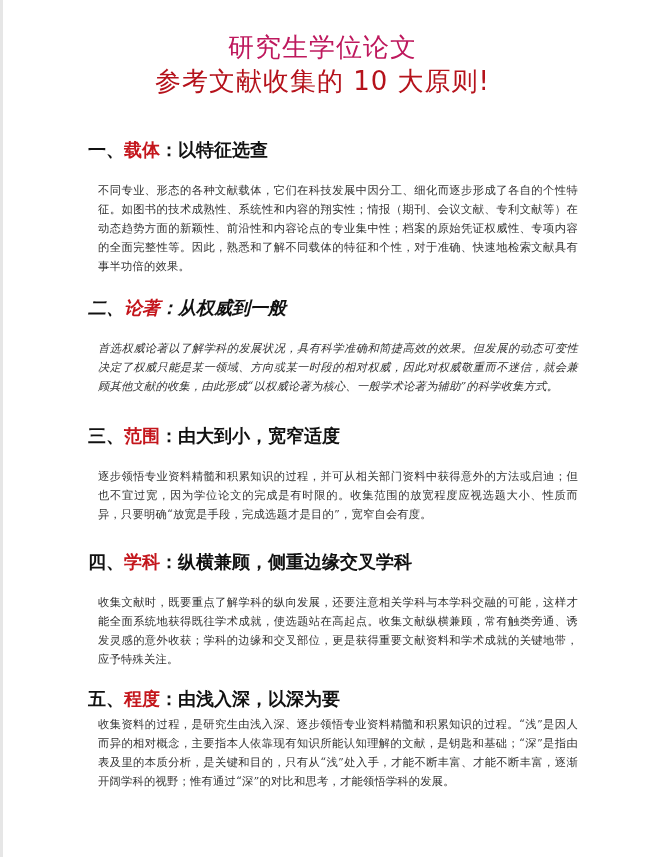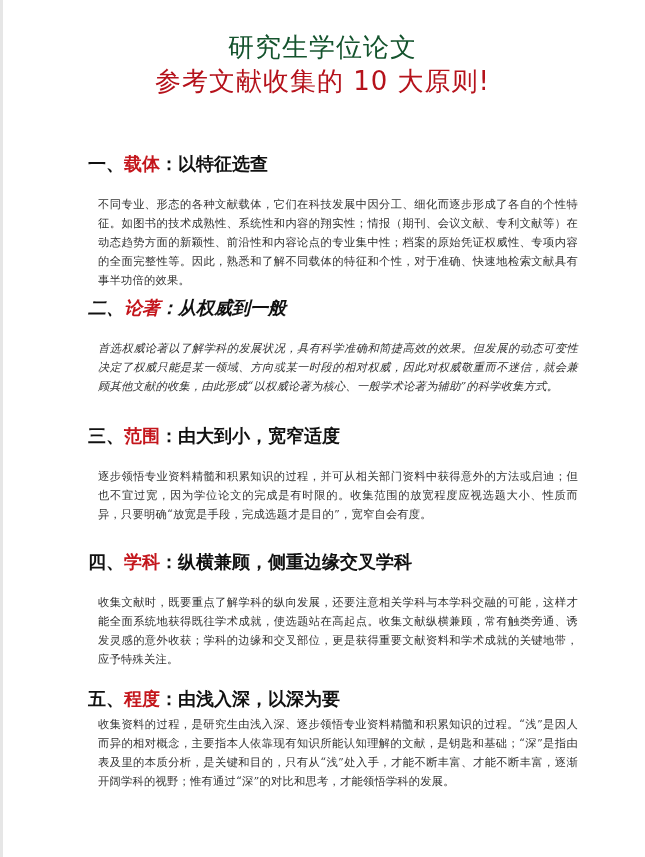--- a/index.html
+++ b/index.html
@@ -4,21 +4,21 @@
   <style>
     html, body { margin: 0; padding: 0; }
     body {
       width: 645px; height: 857px; background: #ffffff; overflow: hidden;
       font-family: "DejaVu Serif", "Liberation Serif", serif; color: #222;
       position: relative;
     }
     .left-edge { position: absolute; left: 0; top: 0; width: 3px; height: 857px; background: #e6e6e6; }
     .title1 {
       position: absolute; top: 30px; left: 0; width: 645px; text-align: center;
-      font-size: 26px; color: #14532d; font-family: "DejaVu Sans", sans-serif; letter-spacing: 1px;
+      font-size: 26px; color: #be185d; font-family: "DejaVu Sans", sans-serif; letter-spacing: 1px;
     }
     .title2 {
       position: absolute; top: 64px; left: 0; width: 645px; text-align: center;
       font-size: 26px; color: #b5121b; font-family: "DejaVu Sans", sans-serif; letter-spacing: 1px;
     }
     .section { position: absolute; left: 88px; width: 500px; }
     .heading {
       font-size: 18px; font-family: "DejaVu Sans", sans-serif; color: #111; margin: 0;
       white-space: nowrap; line-height: 24px;
     }
@@ -29,21 +29,21 @@
     }
   </style>
 </head>
 <body>
 
 <div class="left-edge"></div>
 
 <div class="title1">研究生学位论文</div>
 <div class="title2">参考文献收集的 10 大原则!</div>
 
-<div class="section" style="top:152px;">
+<div class="section" style="top:138px;">
   <h2 class="heading"><span>一、</span><span class="kw">载体</span><span>：</span><span>以特征选查</span></h2>
   <p class="para" style="margin-top:19px;">不同专业、形态的各种文献载体，它们在科技发展中因分工、细化而逐步形成了各自的个性特征。如图书的技术成熟性、系统性和内容的翔实性；情报（期刊、会议文献、专利文献等）在动态趋势方面的新颖性、前沿性和内容论点的专业集中性；档案的原始凭证权威性、专项内容的全面完整性等。因此，熟悉和了解不同载体的特征和个性，对于准确、快速地检索文献具有事半功倍的效果。</p>
 </div>
 
 <div class="section" style="top:296px;font-style:italic;">
   <h2 class="heading"><span>二、</span><span class="kw">论著</span><span>：</span><span>从权威到一般</span></h2>
   <p class="para" style="margin-top:19px;">首选权威论著以了解学科的发展状况，具有科学准确和简捷高效的效果。但发展的动态可变性决定了权威只能是某一领域、方向或某一时段的相对权威，因此对权威敬重而不迷信，就会兼顾其他文献的收集，由此形成“以权威论著为核心、一般学术论著为辅助”的科学收集方式。</p>
 </div>
 
 <div class="section" style="top:424px;">

